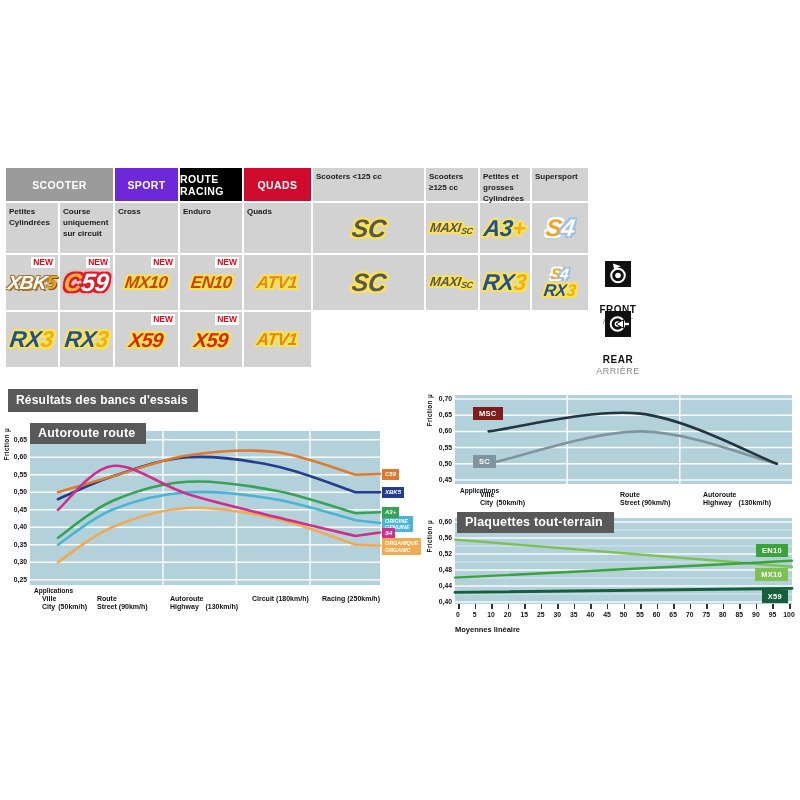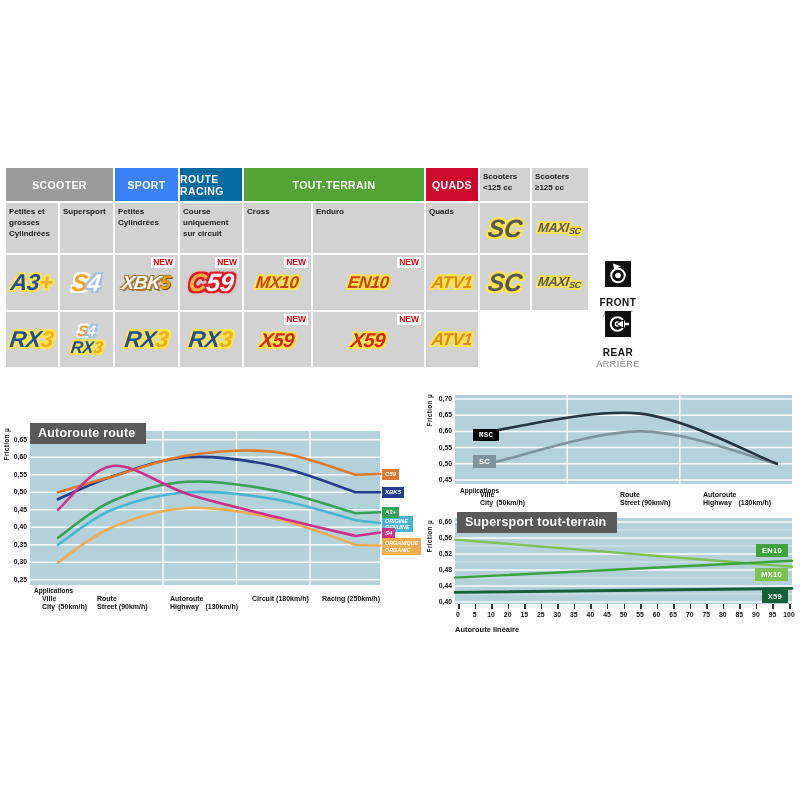--- a/index.html
+++ b/index.html
@@ -6,22 +6,22 @@
   body{width:800px;height:800px;background:#fff;font-family:"Liberation Sans",sans-serif;position:relative;overflow:hidden;}
   .page{position:absolute;inset:0;}
 
   
   .ctable{position:absolute;left:6px;top:168px;display:grid;
     grid-template-columns:52px 53px 63px 62px 67px 111px 52px 50px 56px;
     grid-template-rows:33px 50px 55px 55px;gap:2px;}
   .ghead{display:flex;align-items:center;justify-content:center;color:#fff;font-weight:bold;
     font-size:10.5px;letter-spacing:.4px;}
   .c2{grid-column:span 2;}
-  .g0{background:#9b9b9b}.g1{background:#1268b3}.g2{background:#3b82f6}
-  .g3{background:#0369a1}.g4{background:#52a535}.g5{background:#cf0a2c}
+  .g0{background:#9b9b9b}.g1{background:#1268b3}.g2{background:#6d28d9}
+  .g3{background:#000000}.g4{background:#52a535}.g5{background:#cf0a2c}
   .sub{background:#d2d2d2;font-size:8px;font-weight:bold;color:#1a1a1a;padding:4px 2px 0 3px;line-height:1.35;}
   .pcell{background:#d2d2d2;position:relative;display:flex;align-items:center;justify-content:center;overflow:visible;}
   .newbadge{position:absolute;top:2px;right:3px;background:#fff;color:#e30613;font-weight:bold;
     font-size:8.5px;padding:0 2px;line-height:11px;font-style:normal;}
   .logos{display:flex;flex-direction:column;align-items:center;line-height:1;}
   .logo{font-style:italic;font-weight:bold;letter-spacing:-.5px;transform:skewX(-7deg);white-space:nowrap;line-height:1;}
   .lg-sc{font-size:25px}.lg-maxisc{font-size:13px}.lg-a3{font-size:23px}.lg-s4{font-size:24px}
   .lg-xbk{font-size:19px}.lg-c59{font-size:25px}.lg-mx{font-size:17px}.lg-atv{font-size:17px}
   .lg-rx{font-size:23px}.lg-s4s{font-size:15px}.lg-rxs{font-size:17px;margin-top:1px}.lg-x59{font-size:20px}
   .lg-sc span,.lg-maxisc span,.lg-a3 span,.lg-rx span,.lg-rxs span,.lg-atv span,.lg-x59 span,.lg-mx span{
@@ -33,21 +33,21 @@
   .p-4{color:#fff;text-shadow:-2px -2px 0 #9dbfe8,2px -2px 0 #9dbfe8,-2px 2px 0 #9dbfe8,2px 2px 0 #9dbfe8;}
   .p-xbk{color:#fff;text-shadow:-1px -1px 0 #a8762a,1px -1px 0 #a8762a,-1px 1px 0 #a8762a,2px 2px 0 #a8762a;}
   .p-5{color:#e8a21c;text-shadow:-1px -1px 0 #a8762a,1px 1px 0 #7a4f10;}
   .p-c{color:#f2b43c}.p-59{color:#fff}
   .p-red{color:#d2400f}.p-atv{color:#e0891a}.p-x59{color:#da241a}
   .p-maxi{font-size:13px}.p-maxisub{font-size:9px;vertical-align:-2px;margin-left:1px}
 
   
   .axle{position:absolute;width:52px;text-align:center;}
   .axicon svg{width:26px;height:26px;display:block;margin:0 auto;}
-  .axen{font-weight:bold;font-size:10px;color:#111;margin-top:10px;letter-spacing:.5px;}
+  .axen{font-weight:bold;font-size:10px;color:#111;margin-top:17px;letter-spacing:.5px;}
   .axfr{font-size:9px;color:#8a8a8a;margin-top:1px;letter-spacing:.5px;}
 
   
   .heading{position:absolute;left:8px;top:389px;background:#595959;color:#fff;font-weight:bold;
     font-size:12px;padding:4px 10px 5px 8px;letter-spacing:.2px;}
   .chart{position:absolute;}
   .plot{position:absolute;background:#b3d1da;}
   .plot svg{position:absolute;left:0;top:0;overflow:visible;}
   .ctitle{position:absolute;background:#595959;color:#fff;font-weight:bold;font-size:12.5px;
     padding:3px 11px 4px 8px;letter-spacing:.2px;}
@@ -67,21 +67,20 @@
 </style>
 </head>
 <body>
 
 <div class="page">
 
   <div class="ctable">
     <div class="ghead c2 g0">SCOOTER</div>
     <div class="ghead g2">SPORT</div>
     <div class="ghead g3">ROUTE RACING</div>
-    <div class="ghead c2 g4">TOUT-TERRAIN</div>
     <div class="ghead g5">QUADS</div>
 
     <div class="sub">Scooters &lt;125 cc</div>
     <div class="sub">Scooters ≥125 cc</div>
     <div class="sub">Petites et grosses Cylindrées</div>
     <div class="sub">Supersport</div>
     <div class="sub">Petites Cylindrées</div>
     <div class="sub">Course uniquement sur circuit</div>
     <div class="sub">Cross</div>
     <div class="sub">Enduro</div>
@@ -206,20 +205,21 @@
         <circle cx="12.5" cy="13" r="6.8" fill="none" stroke="#fff" stroke-width="2"></circle>
         <circle cx="12.5" cy="13" r="2.8" fill="#fff"></circle>
         <rect x="16" y="11.8" width="8" height="2.4" fill="#fff"></rect>
         <polygon points="11,13 18.5,8.8 18.5,17.2" fill="#fff" stroke="#101010" stroke-width="1"></polygon>
         </svg>
     </div>
     <div class="axen">REAR</div>
     <div class="axfr">ARRIÈRE</div>
   </div>
 
+  <div class="heading">Résultats des bancs d'essais</div>
 
   <div class="chart" id="ch-route" style="left:2px;top:414px;width:412px;height:224px;">
     <div class="vlab" style="left:1px;top:14px;">Friction µ</div>
     <div class="plot" style="left:28px;top:17px;width:350px;height:154px;">
         <svg id="route-svg" width="350" height="154">
           <line x1="0" y1="8.750000000000005" x2="350" y2="8.750000000000005" stroke="#ffffff" stroke-width="1.5" opacity="0.9"></line>
           <line x1="0" y1="26.250000000000018" x2="350" y2="26.250000000000018" stroke="#ffffff" stroke-width="1.5" opacity="0.9"></line>
           <line x1="0" y1="43.74999999999999" x2="350" y2="43.74999999999999" stroke="#ffffff" stroke-width="1.5" opacity="0.9"></line>
           <line x1="0" y1="61.25000000000001" x2="350" y2="61.25000000000001" stroke="#ffffff" stroke-width="1.5" opacity="0.9"></line>
           <line x1="0" y1="78.75" x2="350" y2="78.75" stroke="#ffffff" stroke-width="1.5" opacity="0.9"></line>
@@ -310,21 +310,21 @@
           <path d="M33.7,36.40909090909092C58.97500000000001,33.44242424242425 137.32750000000001,13.215151515151515 185.35000000000002,18.609090909090906C233.37250000000003,24.003030303030297 299.0875,60.41212121212121 321.835,68.77272727272727" fill="none" stroke="#233540" stroke-width="2.6" stroke-linecap="round"></path>
         </svg>
       </div>
     <div class="apps" style="left:40px;top:101px;">Applications</div>
   <div class="ytick" style="left: 12px; top: 9.04545px;">0,70</div>
       <div class="ytick" style="left: 12px; top: 25.2273px;">0,65</div>
       <div class="ytick" style="left: 12px; top: 41.4091px;">0,60</div>
       <div class="ytick" style="left: 12px; top: 57.5909px;">0,55</div>
       <div class="ytick" style="left: 12px; top: 73.7727px;">0,50</div>
       <div class="ytick" style="left: 12px; top: 89.9545px;">0,45</div>
-      <div class="series-label" style="background: #000000; left: 53px; top: 43px; font-family: Liberation Mono, monospace;">MSC</div>
+      <div class="series-label" style="background: #7f1d1d; left: 53px; top: 21px;">MSC</div>
       <div class="series-label" style="background: rgb(126, 149, 158); left: 53px; top: 69.1545px;">SC</div>
       <div class="cat" style="left: 60px; top: 105px;">
         <div class="stack">
           <span>Ville</span>
           <span>City</span>
         </div>
         <span class="spd">(50km/h)</span>
       </div>
       <div class="cat" style="left: 200px; top: 105px;">
         <div class="stack">
@@ -355,22 +355,22 @@
           <line x1="0" y1="12.000000000000012" x2="337" y2="12.000000000000012" stroke="#ffffff" stroke-width="1" opacity="0.45"></line>
           <line x1="0" y1="27.999999999999982" x2="337" y2="27.999999999999982" stroke="#ffffff" stroke-width="1" opacity="0.45"></line>
           <line x1="0" y1="44" x2="337" y2="44" stroke="#ffffff" stroke-width="1" opacity="0.45"></line>
           <line x1="0" y1="59.99999999999999" x2="337" y2="59.99999999999999" stroke="#ffffff" stroke-width="1" opacity="0.45"></line>
           <line x1="0" y1="76.00000000000001" x2="337" y2="76.00000000000001" stroke="#ffffff" stroke-width="1" opacity="0.45"></line>
           <path d="M0,21.599999999999977 L337,48.800000000000004" fill="none" stroke="#7cc152" stroke-width="2.4" stroke-linecap="round"></path>
           <path d="M0,59.599999999999994 L337,42.8" fill="none" stroke="#3aa43a" stroke-width="2.4" stroke-linecap="round"></path>
           <path d="M0,74.4 L337,70.4" fill="none" stroke="#14603a" stroke-width="2.8" stroke-linecap="round"></path>
         </svg>
       </div>
-    <div class="ctitle" style="left:37px;top:4px;">Supersport tout-terrain</div>
-    <div class="xaxis-label" style="left:35px;top:117px;">Autoroute linéaire</div>
+    <div class="ctitle" style="left:37px;top:4px;">Plaquettes tout-terrain</div>
+    <div class="xaxis-label" style="left:35px;top:117px;">Moyennes linéaire</div>
   <div class="ytick" style="left: 12px; top: 10px;">0,60</div>
       <div class="ytick" style="left: 12px; top: 26px;">0,56</div>
       <div class="ytick" style="left: 12px; top: 42px;">0,52</div>
       <div class="ytick" style="left: 12px; top: 58px;">0,48</div>
       <div class="ytick" style="left: 12px; top: 74px;">0,44</div>
       <div class="ytick" style="left: 12px; top: 90px;">0,40</div>
       <div class="xtickline" style="left: 38px; top: 96px;"></div>
       <div class="xticklab" style="left: 31px; top: 103px;">0</div>
       <div class="xtickline" style="left: 54.55px; top: 96px;"></div>
       <div class="xticklab" style="left: 47.55px; top: 103px;">5</div>

